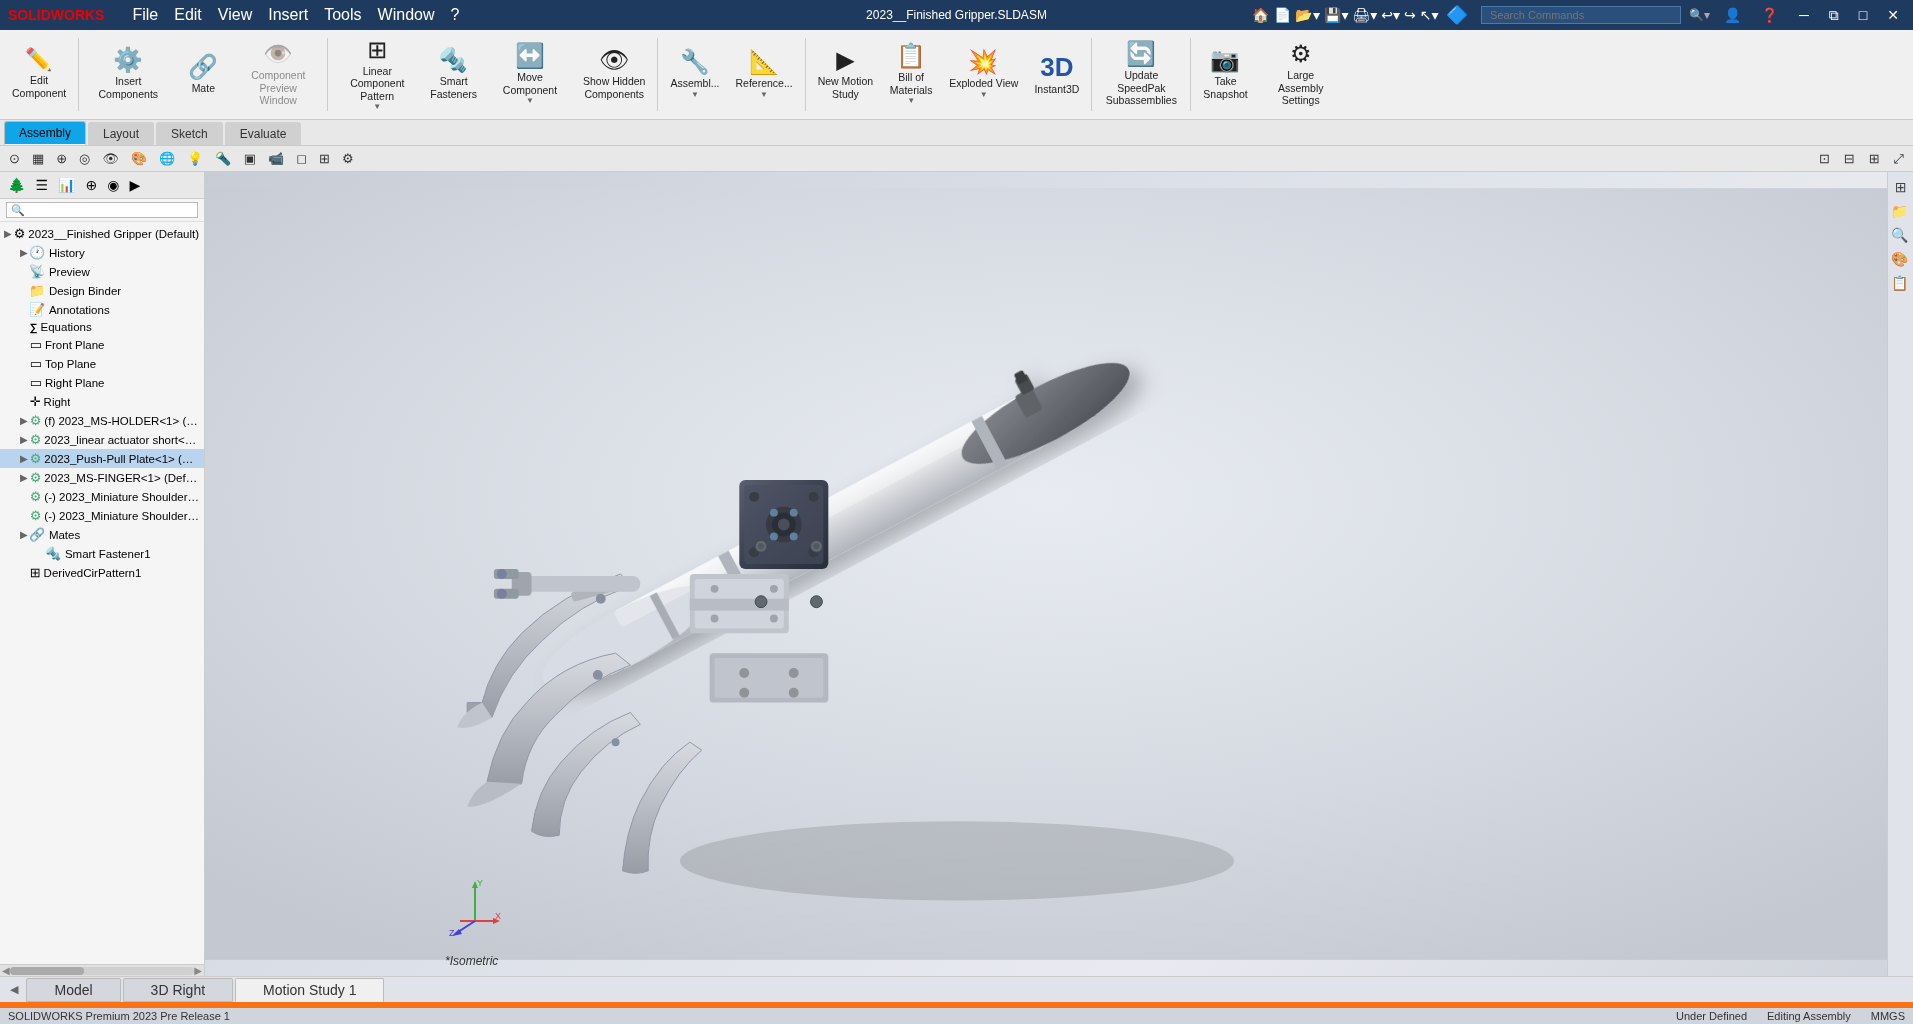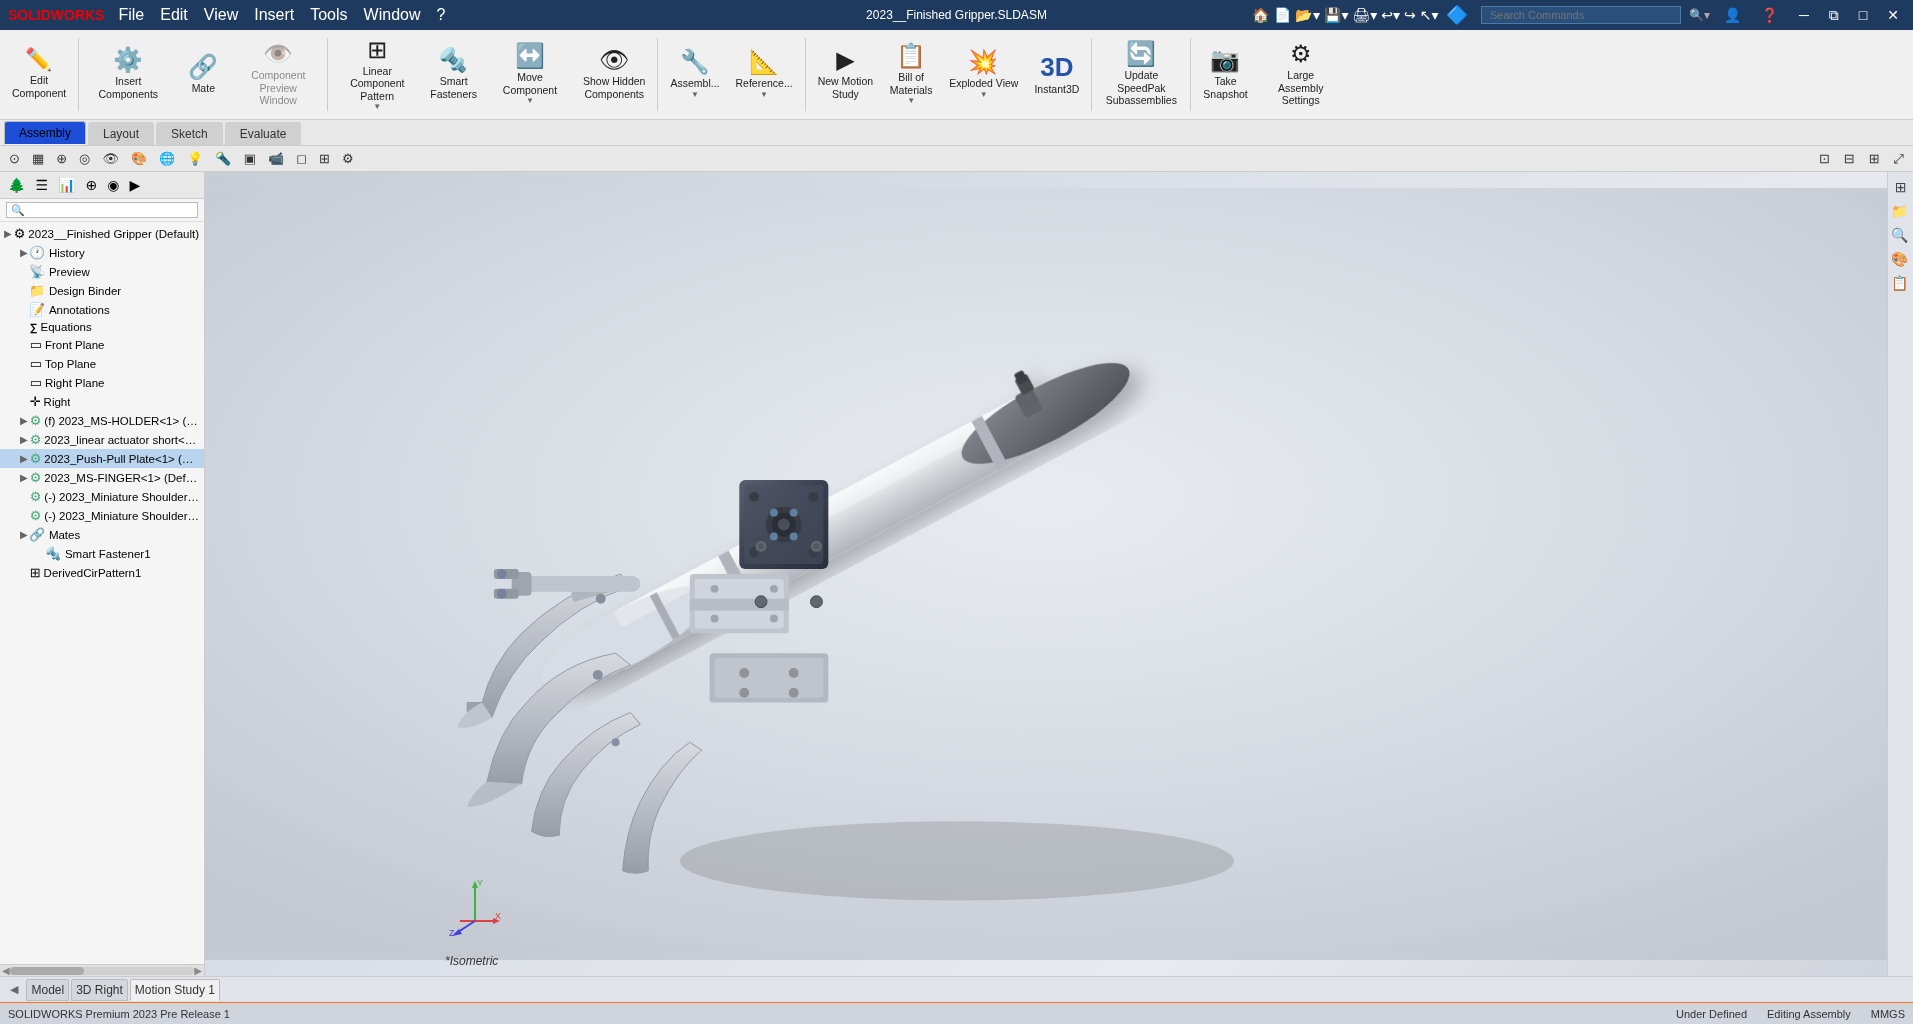--- a/index.html
+++ b/index.html
@@ -8,21 +8,21 @@
     
     #titlebar {
       height: 30px;
       background: #1e3a5f;
       display: flex;
       align-items: center;
       padding: 0 8px;
       color: white;
       font-size: 12px;
     }
-    #titlebar .logo { margin-right: 14px; font-weight: bold; color: #e00; font-size: 14px; }
+    #titlebar .logo { margin-right: 28px; font-weight: bold; color: #e00; font-size: 14px; }
     #titlebar .menu-items { display: flex; gap: 16px; flex: 1; }
     #titlebar .menu-item { color: white; cursor: pointer; font-size: 16px; }
     #titlebar .title-center { position: absolute; left: 50%; transform: translateX(-50%); color: white; font-size: 12px; }
     #titlebar .right-controls { display: flex; align-items: center; gap: 8px; margin-left: auto; }
     #titlebar .search-box { background: #2a4f7a; border: 1px solid #4a7aaa; color: white; padding: 2px 8px; width: 200px; font-size: 11px; }
     #titlebar .win-btn { color: white; cursor: pointer; font-size: 14px; padding: 0 6px; }
 
     
     #ribbon {
       height: 90px;
@@ -65,21 +65,21 @@
       cursor: pointer;
       font-size: 12px;
       border: 1px solid transparent;
       border-bottom: none;
       border-radius: 3px 3px 0 0;
       background: #d0d0d0;
       margin-right: 2px;
       color: #333;
     }
     .tab.active {
-      background: #1d4ed8;
+      background: #0ea5e9;
       border-color: #bbb;
       border-bottom: 1px solid #f0f0f0;
       color: #000;
     }
 
     
     #cmdbar {
       height: 26px;
       background: #e8e8e8;
       display: flex;
@@ -173,44 +173,44 @@
       align-items: center;
       padding-top: 4px;
       gap: 2px;
     }
     .rp-icon { font-size: 14px; padding: 3px; cursor: pointer; border-radius: 2px; color: #444; }
 
     
     #statusbar {
       height: 22px;
       background: #d0d4dc;
-      border-top: 1px solid #f97316;
+      border-top: 6px solid #f97316;
       display: flex;
       align-items: center;
       padding: 0 8px;
       font-size: 11px;
       color: #333;
       gap: 12px;
     }
     #statusbar .status-right { margin-left: auto; display: flex; gap: 20px; }
 
     
     #bottom-tabs {
       height: 26px;
       background: #e0e4ea;
       border-top: 1px solid #ccc;
       display: flex;
       align-items: center;
       padding-left: 4px;
       gap: 2px;
     }
     .bottom-tab {
-      padding: 3px 4px;
+      padding: 3px 27px;
       cursor: pointer;
-      font-size: 12px;
+      font-size: 14px;
       border: 1px solid #bbb;
       background: #d4d8de;
       border-radius: 2px 2px 0 0;
       color: #333;
     }
     .bottom-tab.active { background: #f0f0f0; border-bottom: 1px solid #f0f0f0; }
 
     
     #tree::-webkit-scrollbar { width: 8px; }
     #tree::-webkit-scrollbar-track { background: #f0f0f0; }

